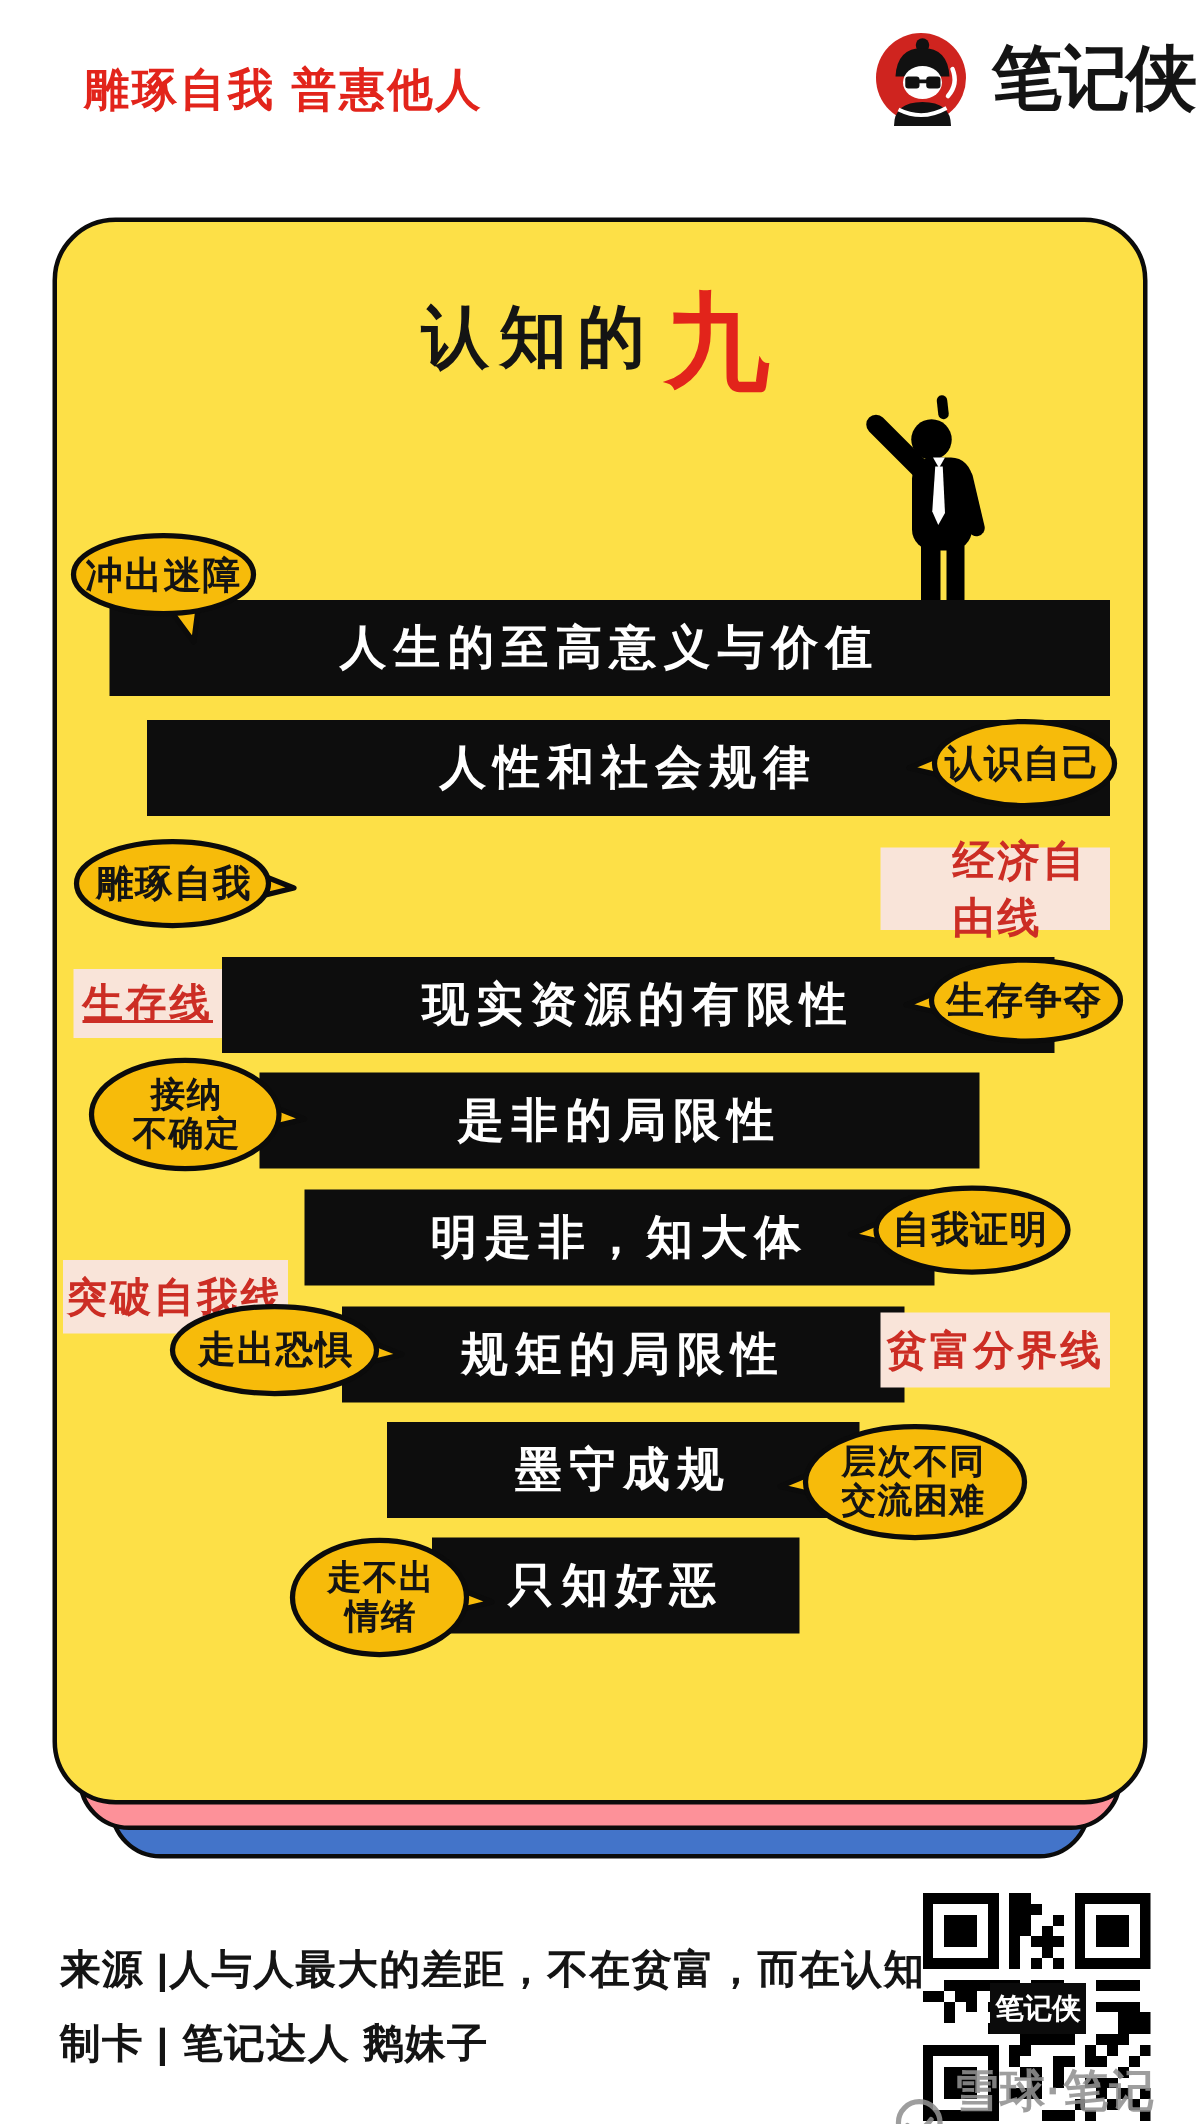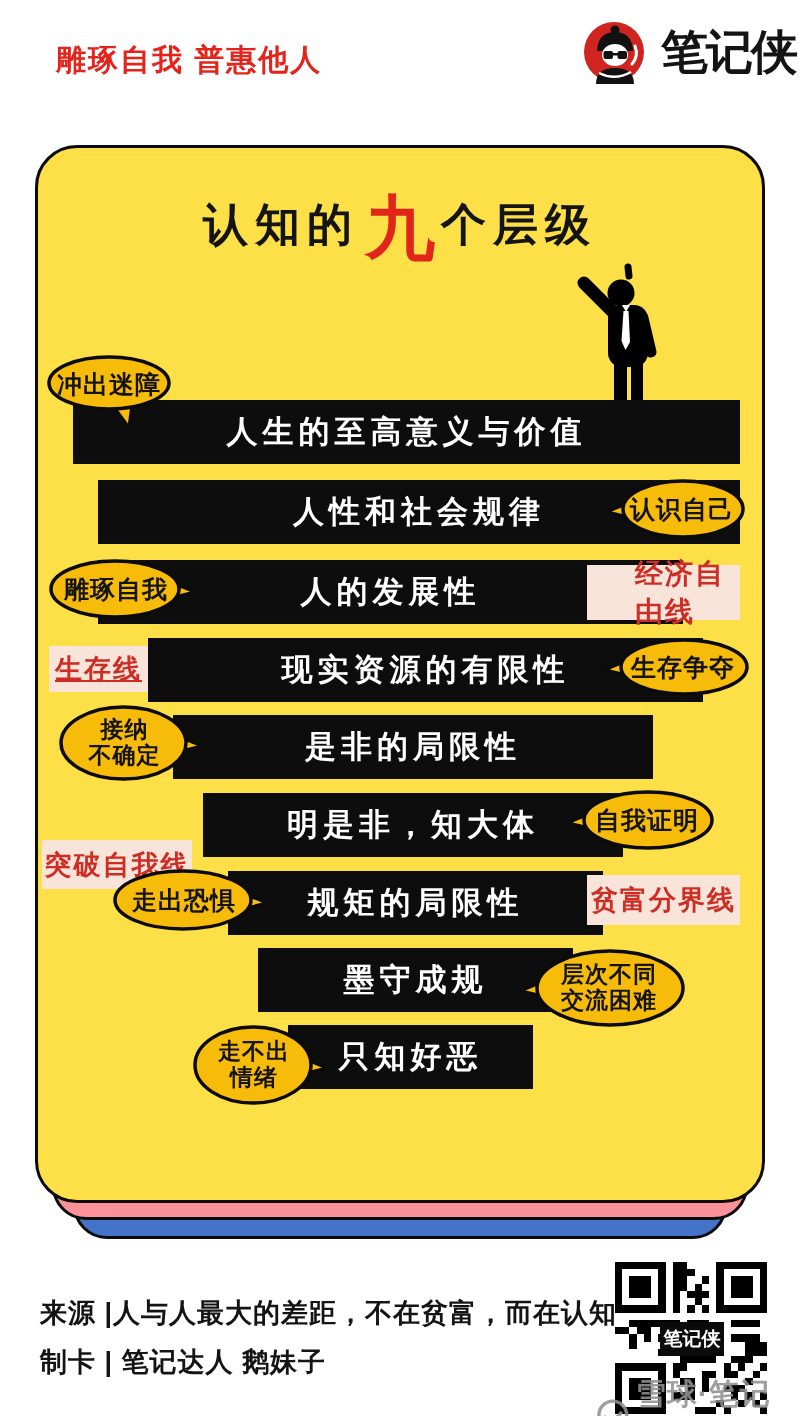--- a/index.html
+++ b/index.html
@@ -94,38 +94,36 @@
   </div>
 
   <div class="layer blue"></div>
   <div class="layer pink"></div>
 
   <div class="card">
 
     <div class="title">
       <span class="t-part">认知的</span>
         <span class="t-nine">九</span>
-        <span class="t-part">个层级</span>
     </div>
 
     <svg class="figure" width="110" height="146" viewBox="0 0 110 146">
       <line x1="70" y1="7" x2="71" y2="16" stroke="#000" stroke-width="7" stroke-linecap="round"></line>
       <circle cx="63" cy="33" r="13.5" fill="#000"></circle>
       <line x1="56" y1="53" x2="26" y2="23" stroke="#000" stroke-width="13" stroke-linecap="round"></line>
       <rect x="50" y="45" width="40" height="62" rx="14" fill="#000"></rect>
       <line x1="85" y1="58" x2="93" y2="92" stroke="#000" stroke-width="11" stroke-linecap="round"></line>
       <rect x="56" y="100" width="13" height="45" fill="#000"></rect>
       <rect x="73" y="100" width="12" height="45" fill="#000"></rect>
       <polygon points="64,45 72,45 68,52" fill="#fff"></polygon>
       <polygon points="65.5,51 70.5,51 72,82 67.5,90 63.5,81" fill="#fff"></polygon>
     </svg>
 
     <div class="bar" style="left:35px;top:252px;width:667px;">人生的至高意义与价值</div>
     <div class="bar" style="left:60px;top:332px;width:642px;">人性和社会规律</div>
-    <div class="bar" style="left:60px;top:412px;width:585px;">人的发展性</div>
     <div class="bar" style="left:110px;top:490px;width:555px;">现实资源的有限性</div>
     <div class="bar" style="left:135px;top:567px;width:480px;">是非的局限性</div>
     <div class="bar" style="left:165px;top:645px;width:420px;">明是非，知大体</div>
     <div class="bar" style="left:190px;top:723px;width:375px;">规矩的局限性</div>
     <div class="bar" style="left:220px;top:800px;width:315px;">墨守成规</div>
     <div class="bar" style="left:250px;top:877px;width:245px;">只知好恶</div>
 
     <div class="threshold" style="left:549px;top:417px;width:153px;height:55px;font-size:28px;padding-left:48px;">经济自由线</div>
     <div class="threshold" style="left:11px;top:498px;width:99px;height:46px;font-size:27px;text-decoration:underline;">生存线</div>
     <div class="threshold" style="left:4px;top:652px;width:150px;height:49px;font-size:27px;margin-top:40px;">突破自我线</div>

